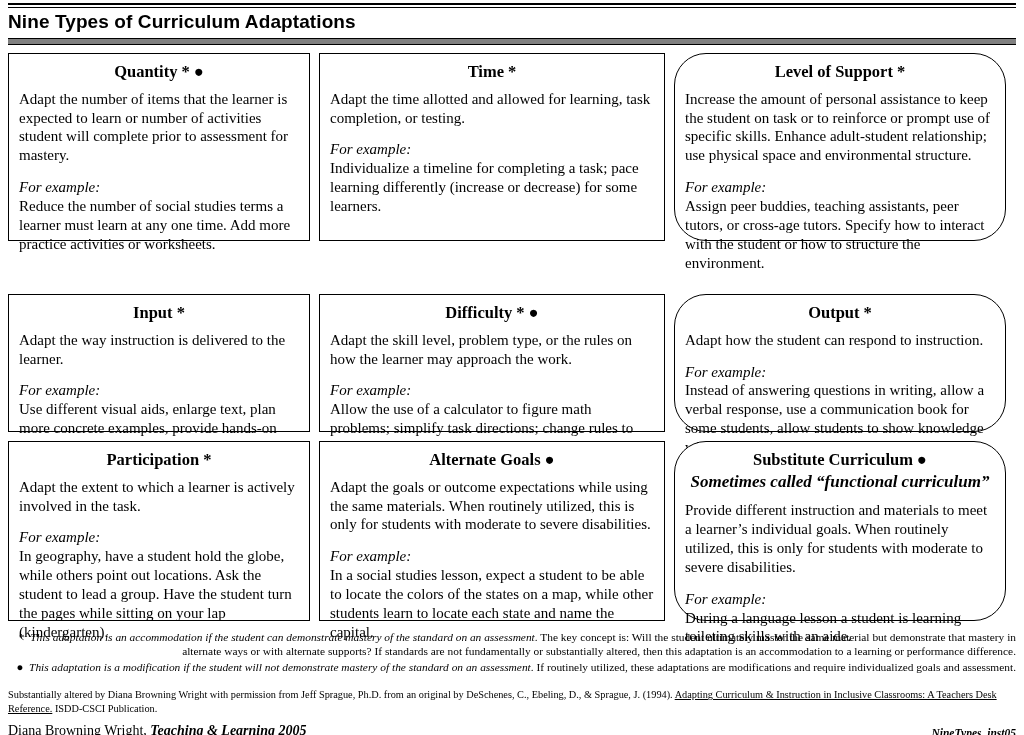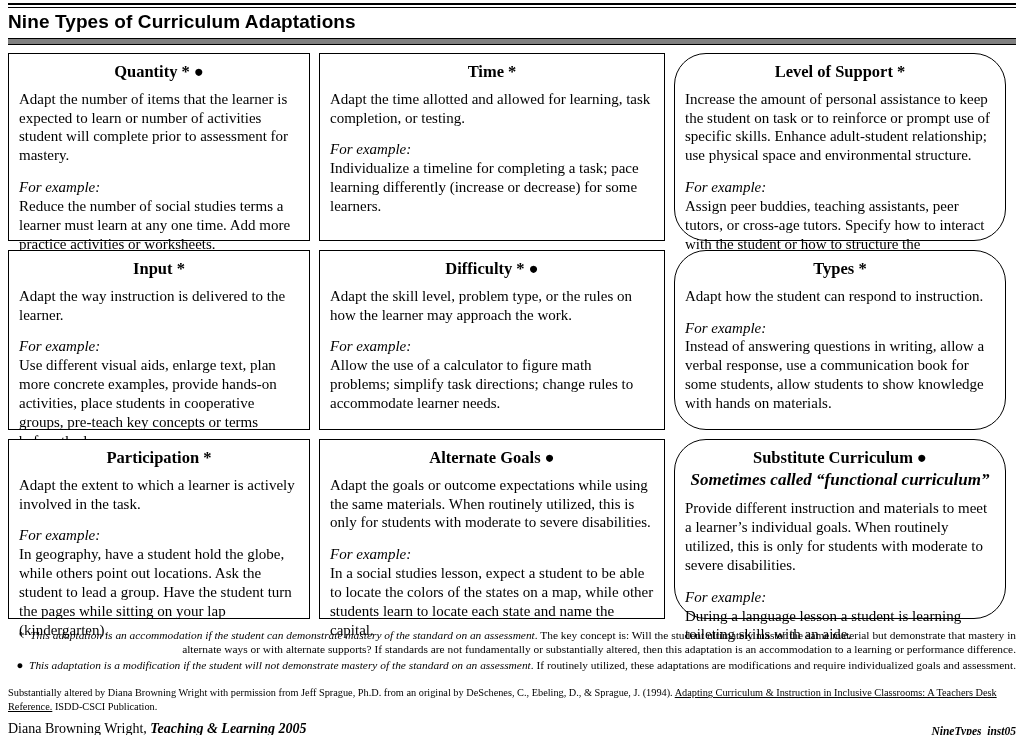--- a/index.html
+++ b/index.html
@@ -66,21 +66,21 @@
     border: 1.5px solid #000;
     box-sizing: border-box;
     padding: 7px 10px 24px 10px;
     background: #fff;
   }
   .col-1 { width: 302px; flex: 0 0 302px; }
   .col-2 { width: 346px; flex: 0 0 346px; }
   .col-3 { width: 332px; flex: 0 0 332px; border-radius: 32px; }
 
   .row-1 .cell { height: 188px; }
-  .row-2 .cell { height: 180px; }
+  .row-2 .cell { height: 138px; margin-top: 44px; }
   .row-3 .cell { height: 180px; }
 
   .cell-title {
     text-align: center;
     font-weight: bold;
     font-size: 16.5px;
     line-height: 1.2;
     margin: 1px 0 8px 0;
     white-space: nowrap;
   }
@@ -202,21 +202,21 @@
       </div>
       <div class="cell col-2">
         <div class="cell-title">Difficulty * ●</div>
         <div class="cell-body">
           <p>Adapt the skill level, problem type, or the rules on how the learner may approach the work.</p>
           <p class="example-label">For example:</p>
           <p>Allow the use of a calculator to figure math problems; simplify task directions; change rules to accommodate learner needs.</p>
         </div>
       </div>
       <div class="cell col-3">
-        <div class="cell-title">Types *</div>
+        <div class="cell-title">Output *</div>
         <div class="cell-body">
           <p>Adapt how the student can respond to instruction.</p>
           <p class="example-label">For example:</p>
           <p>Instead of answering questions in writing, allow a verbal response, use a communication book for some students, allow students to show knowledge with hands on materials.</p>
         </div>
       </div>
     </div>
 
     <div class="grid-row row-3">
       <div class="cell col-1">

